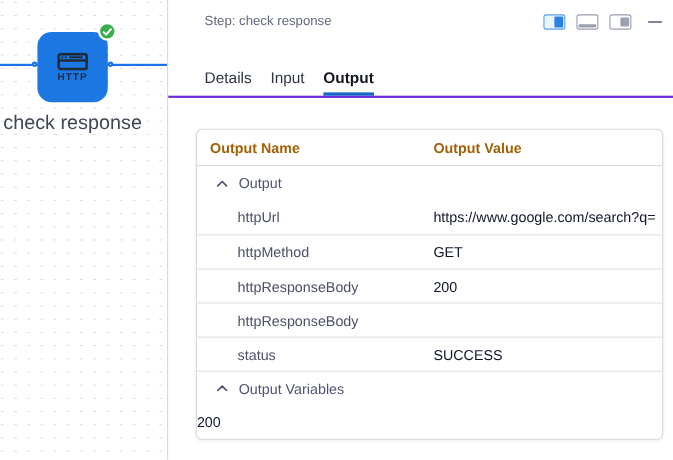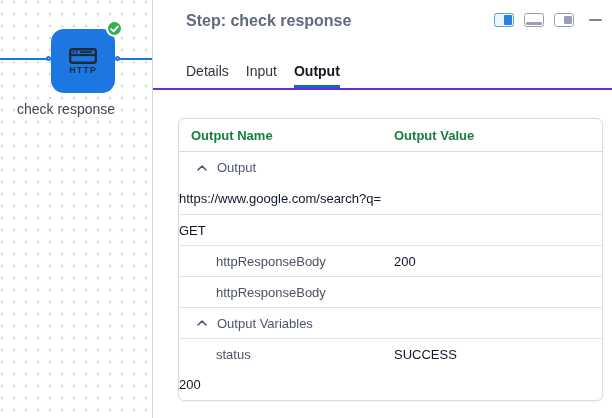--- a/index.html
+++ b/index.html
@@ -6,56 +6,56 @@
   html,body { width:612px; height:418px; overflow:hidden; background:#fff;
     font-family:"Liberation Sans", sans-serif; }
   .app { position:relative; width:612px; height:418px; }
 
   
   .canvas { position:absolute; left:0; top:0; width:152px; height:418px; background:#fff;
     background-image:radial-gradient(1.7px 1px at 2px 2px, #d3d7df 60%, transparent 65%);
     background-size:12px 12px; }
   .conn-line { position:absolute; left:0; top:58px; width:152px; height:2px; background:#1a74e8; }
   .node { position:absolute; left:34px; top:29px; width:64px; height:64px;
-    background:#1c77e3; border-radius:13px; display:flex; align-items:center; justify-content:center;margin-left:17px; }
+    background:#1c77e3; border-radius:13px; display:flex; align-items:center; justify-content:center; }
   .node-icon { display:flex; flex-direction:column; align-items:center; }
   .node-icon .http-label { color:#1f2a37; font-size:9px; font-weight:bold; letter-spacing:1px; margin-top:1px; }
   .badge { position:absolute; left:55px; top:-9px; width:17px; height:17px; border-radius:50%;
     background:#38ae4e; border:2px solid #fff; display:flex; align-items:center; justify-content:center; }
   .port { position:absolute; width:5px; height:5px; border:2px solid #1a74e8; background:#fff; border-radius:50%; }
   .port-left  { left:-5px; top:27px; }
   .port-right { right:-5px; top:27px; }
   .node-label { position:absolute; left:0; top:101px; width:132px; text-align:center;
-    font-size:14px; color:#3f4653; }
+    font-size:18px; color:#3f4653; }
   .divider { position:absolute; left:152px; top:0; width:1px; height:418px; background:#d2d4da; }
 
   
   .panel { position:absolute; left:153px; top:0; width:459px; height:418px; background:#fff; }
   .panel-header { height:40px; padding:12px 10px 0 33px; display:flex;
     justify-content:space-between; align-items:flex-start; }
-  .panel-title { font-size:16px; font-weight:700; color:#616880; }
+  .panel-title { font-size:12px; font-weight:400; color:#616880; }
   .header-actions { display:flex; align-items:center; gap:10px; padding-top:1px; }
   .licon { position:relative; width:20px; height:14px; border-radius:2.5px; }
   .licon-active { border:1.5px solid #5b9fe8; background:#e9f6fe; }
   .licon-active .blk { position:absolute; right:1px; top:1px; bottom:1px; width:8px; background:#2b80e0; border-radius:1px; }
   .licon-gray { border:1.5px solid #999fb1; background:#fff; }
   .licon-gray .bar { position:absolute; left:1px; right:1px; bottom:1px; height:3.5px; background:#999fb1; border-radius:1px; }
   .licon-gray .sq { position:absolute; right:1.5px; top:2px; bottom:2px; width:7.5px; background:#9aa0b2; border-radius:1px; }
   .minus-bar { width:13px; height:2px; background:#7e8596; border-radius:1px; margin-left:5px; }
 
   .tab-bar { padding:22px 0 0 33px; border-bottom:2px solid #6d28d9; }
   .tab { display:inline-block; padding-bottom:9px; margin-right:17px; font-size:14px;
     color:#2e3440; cursor:default; }
   .tab.active { font-weight:bold; color:#14181f; border-bottom:3px solid #1766c4; padding-bottom:6px; }
 
   
   .table-card { margin:28px 0 0 25px; width:425px; border:1px solid #d8dade; border-radius:6px;
     background:#fff; box-shadow:0 1px 2px rgba(40,45,60,0.05); overflow:hidden; }
   .thead { display:flex; height:33px; align-items:center; border-bottom:1px solid #d8dade;
-    font-size:13px; font-weight:bold; color:#15803d; }
+    font-size:13px; font-weight:bold; color:#a16207; }
   .thead .col1 { width:215px; padding-left:12px; }
   .thead .col2 { flex:1; }
   .trow { display:flex; height:31px; align-items:center; font-size:13px; }
   .trow.bt { border-top:1px solid #dfe1e7; }
   .trow.group { padding-left:18px; color:#4d5472; }
   .chev { display:inline-flex; width:11px; margin-right:9px; align-items:center; }
   .glabel { font-size:13px; }
   .cname { width:215px; padding-left:37px; color:#4b5166; white-space:nowrap; overflow:hidden; }
   .cvalue { flex:1; color:#0f172a; white-space:nowrap; overflow:hidden; }
 </style>
@@ -116,43 +116,45 @@
       <div>
           <div class="trow group">
             <span class="chev">
               <svg width="10" height="6" viewBox="0 0 10 6">
                 <path d="M1 5 L5 1 L9 5" fill="none" stroke="#4d5472" stroke-width="1.6" stroke-linecap="round" stroke-linejoin="round"></path>
               </svg>
             </span>
             <span class="glabel">Output</span>
           </div>
           <div class="trow item">
+            <div class="cname">httpUrl</div>
             <div class="cvalue">https://www.google.com/search?q=</div>
           </div>
           <div class="trow item bt">
+            <div class="cname">httpMethod</div>
             <div class="cvalue">GET</div>
           </div>
           <div class="trow item bt">
             <div class="cname">httpResponseBody</div>
             <div class="cvalue">200</div>
           </div>
           <div class="trow item bt">
             <div class="cname">httpResponseBody</div>
           </div>
+          <div class="trow item bt">
+            <div class="cname">status</div>
+            <div class="cvalue">SUCCESS</div>
+          </div>
           <div class="trow group bt">
             <span class="chev">
               <svg width="10" height="6" viewBox="0 0 10 6">
                 <path d="M1 5 L5 1 L9 5" fill="none" stroke="#4d5472" stroke-width="1.6" stroke-linecap="round" stroke-linejoin="round"></path>
               </svg>
             </span>
             <span class="glabel">Output Variables</span>
-          </div>
-          <div class="trow item bt">
-            <div class="cname">status</div>
-            <div class="cvalue">SUCCESS</div>
           </div>
           <div class="trow item">
             <div class="cvalue">200</div>
           </div>
         </div>
     </div>
   </div>
 </div>
 
 </body></html>

